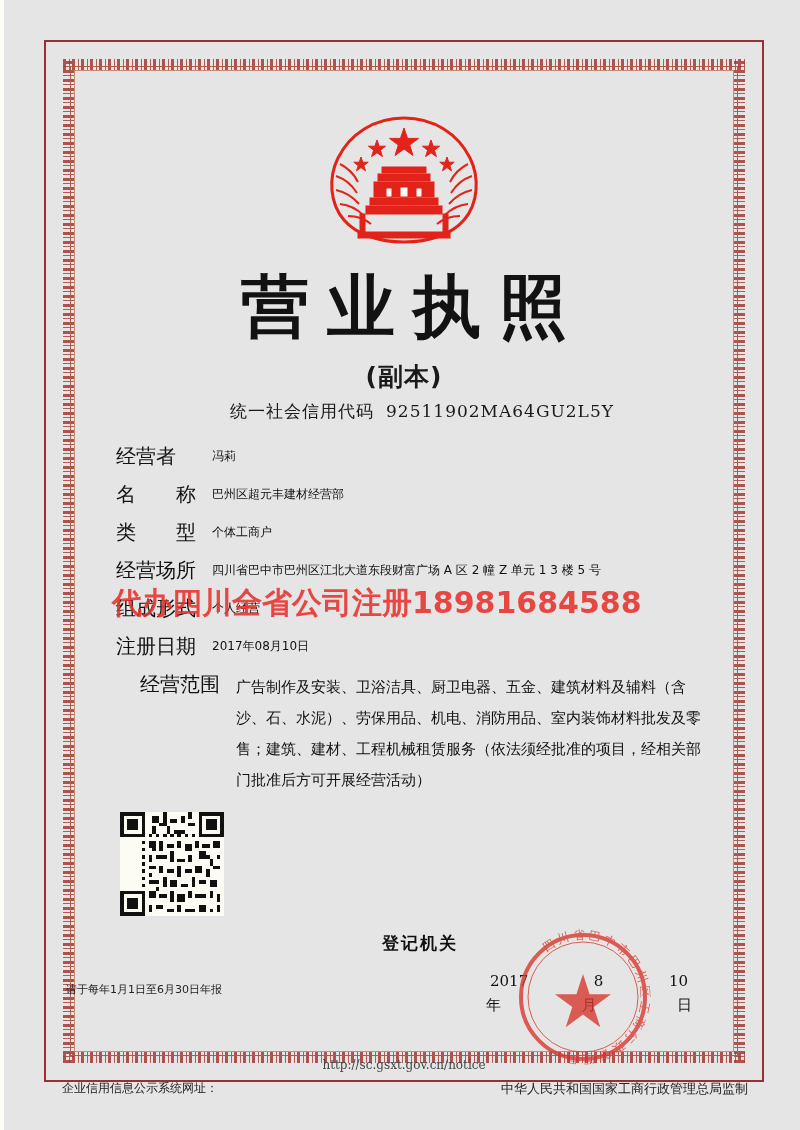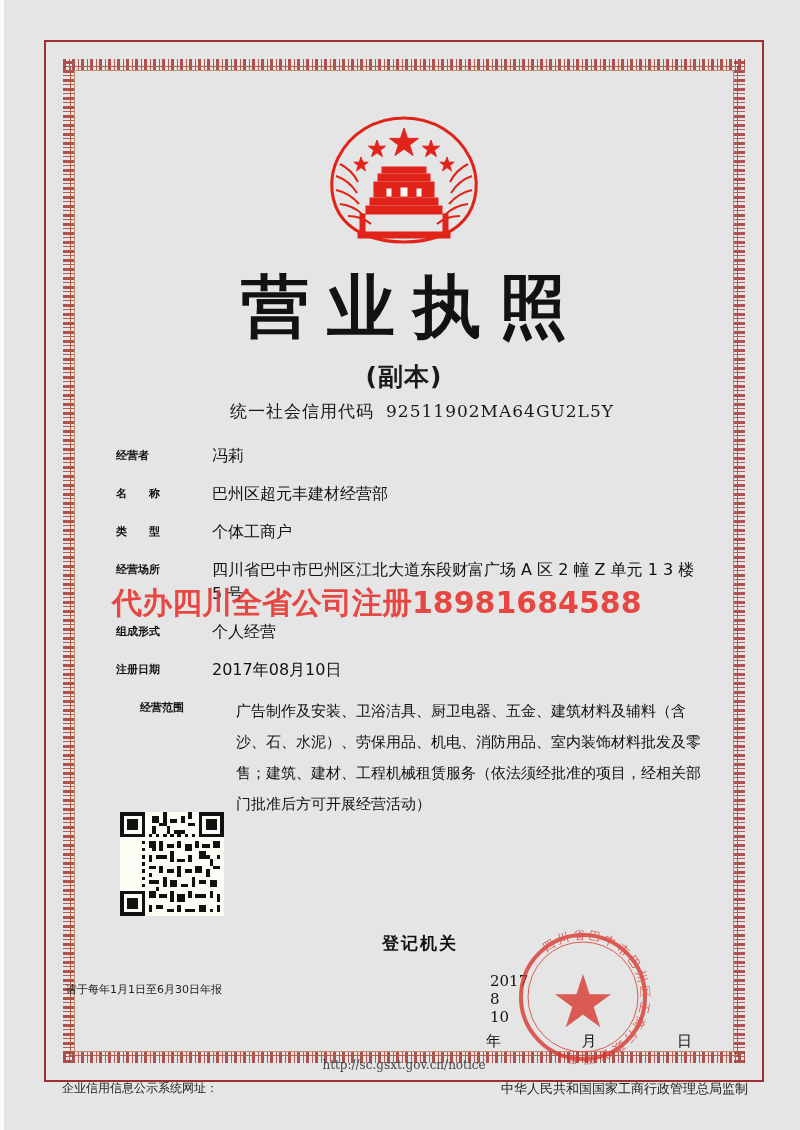--- a/index.html
+++ b/index.html
@@ -101,29 +101,29 @@
     left:112px;right:96px;top:444px;
   }
   .row{
     display:flex;
     align-items:flex-start;
     margin-bottom:14px;
   }
   .row .label{
     width:96px;
     flex:0 0 96px;
-    font-size:11px;
-    font-weight:bold;
+    font-size:20px;
+    font-weight:normal;
     color:#111;
     letter-spacing:0px;
     line-height:24px;
   }
   .row .value{
     flex:1;
-    font-size:16px;
+    font-size:12px;
     color:#111;
     line-height:24px;
     word-break:break-all;
   }
   .row.scope .value{
     font-size:15px;
     line-height:31px;
   }
   .row.scope{margin-top:6px;margin-left:24px;}
   .row.addr .value{line-height:24px;}
@@ -162,21 +162,20 @@
     left:480px;top:972px;
     width:210px;
     font-size:15px;
     color:#111;
   }
   .date-line .nums{
     display:flex;
     justify-content:space-between;
     font-family:"DejaVu Serif","Liberation Serif",serif;
     padding:0 6px;
-    flex-direction:column;
   }
   .date-line .units{
     display:flex;
     justify-content:space-between;
     margin-top:6px;
     padding:0 2px;
     font-size:15px;
   }
 
   

